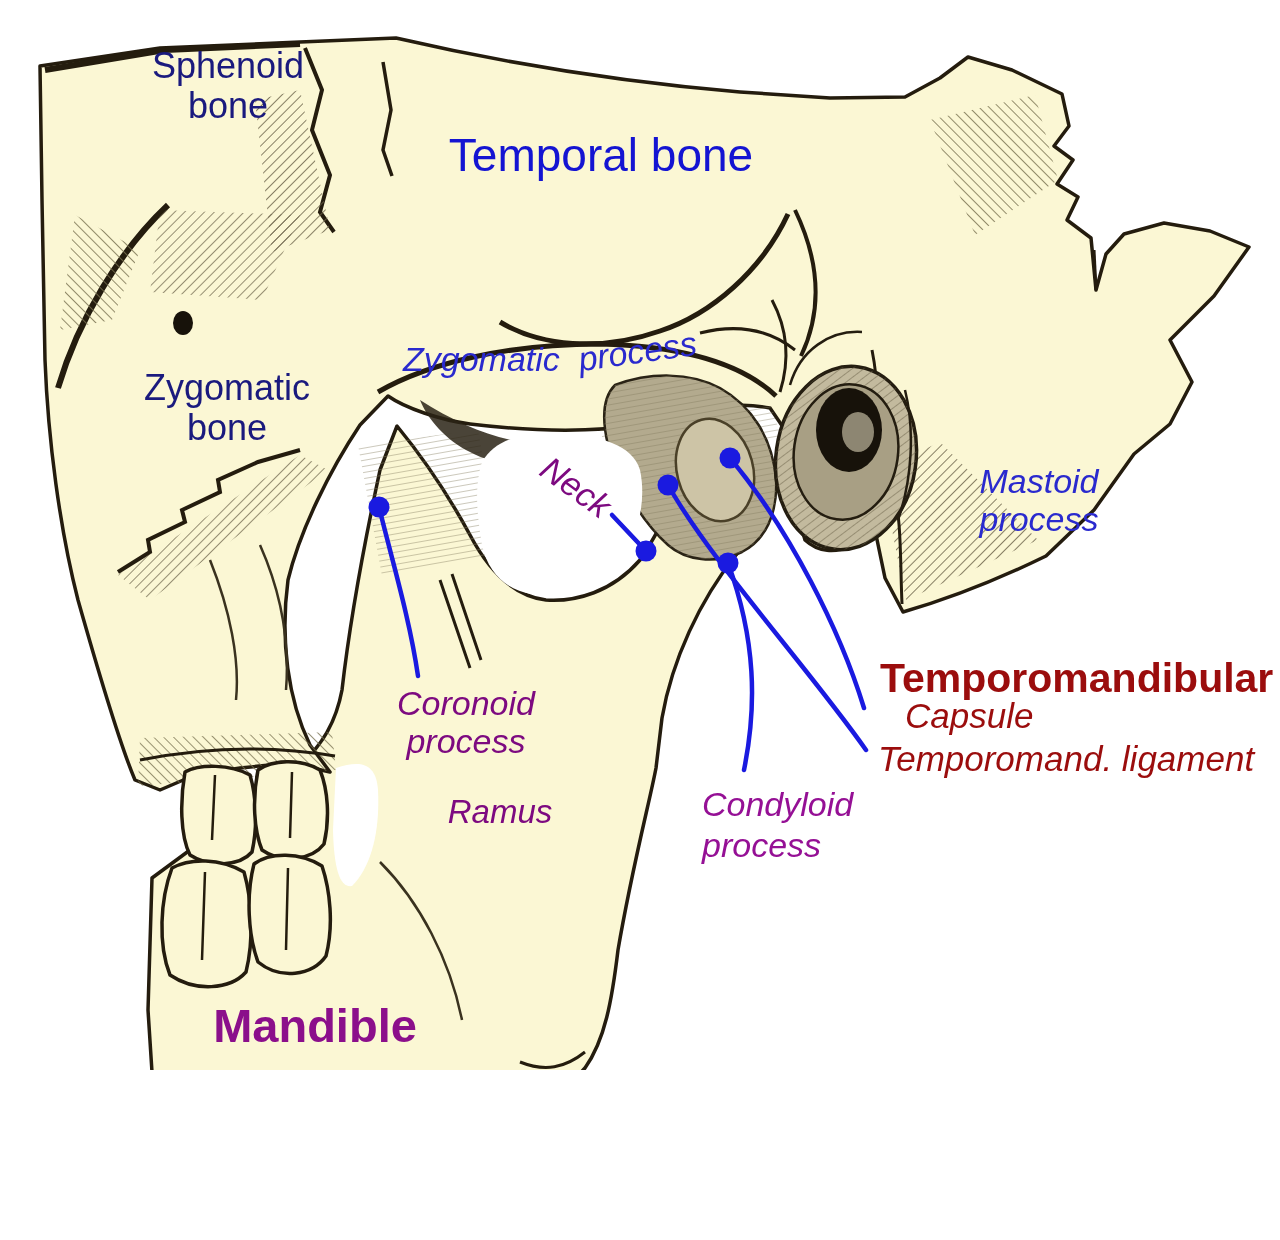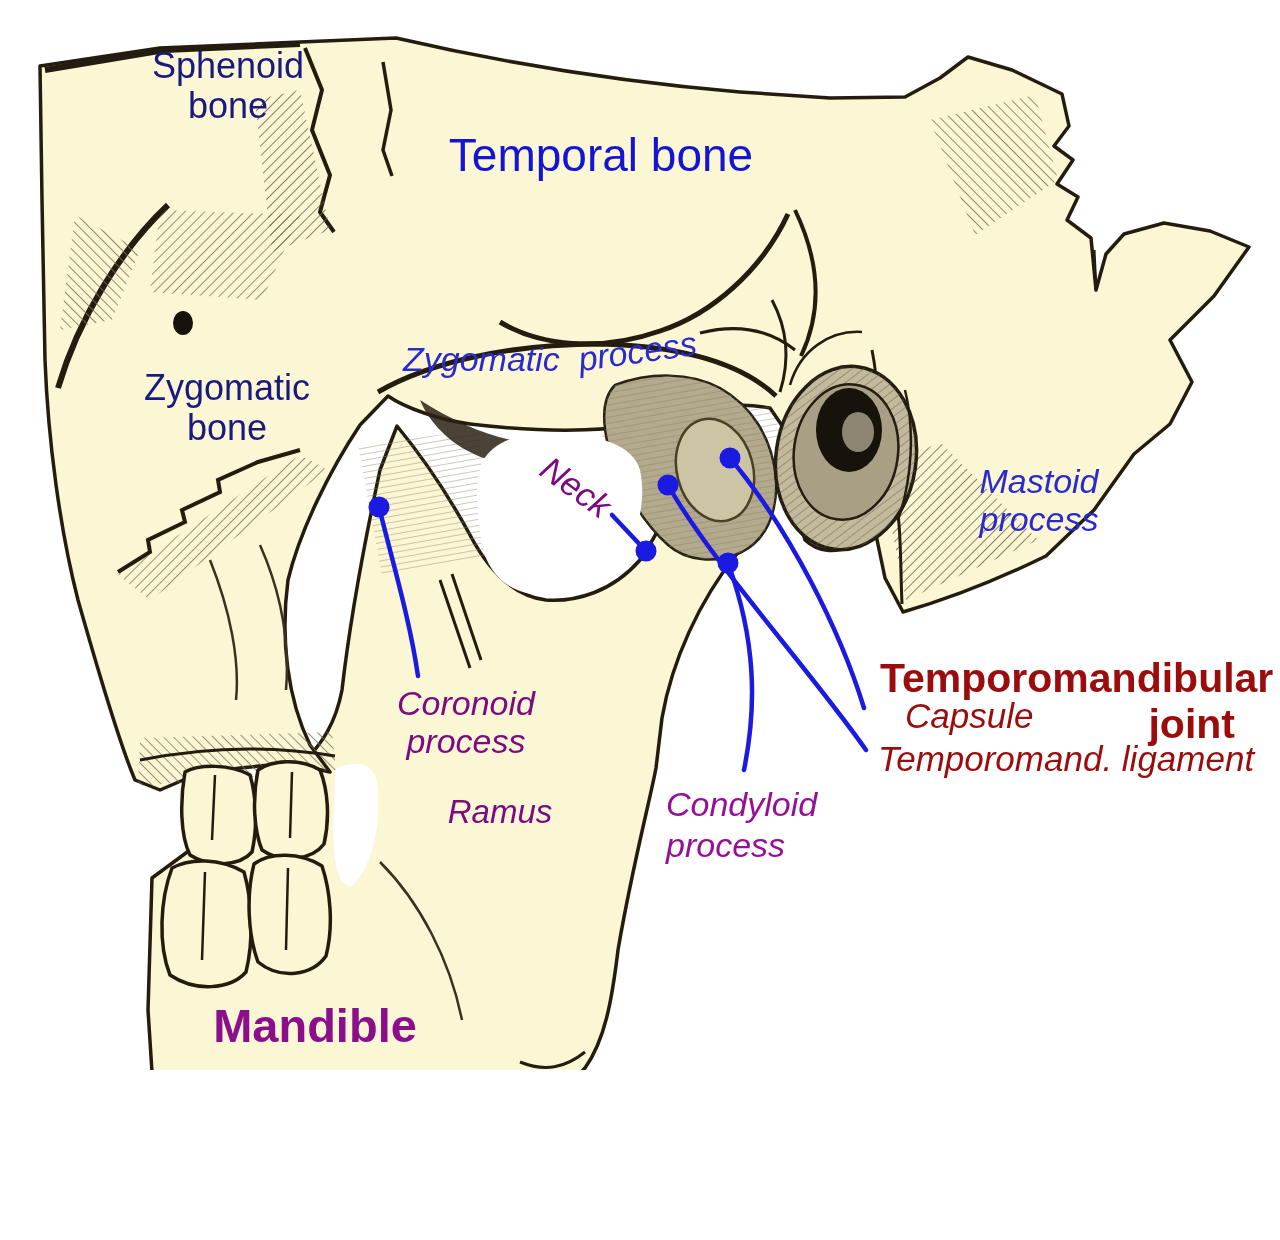--- a/index.html
+++ b/index.html
@@ -7,21 +7,21 @@
          font-family:"Liberation Sans",sans-serif;}
   #skull-svg{position:absolute;left:0;top:0;}
   .lbl{position:absolute;white-space:nowrap;line-height:1.12;}
   .ctr{transform:translateX(-50%);text-align:center;}
   .navy{color:#1a1a7e;font-size:36px;}
   .temporal{color:#1414d2;font-size:46px;font-weight:normal;transform:translateX(-50%);}
   .procblue{color:#2a2ace;font-size:34px;font-style:italic;}
   .purple{color:#7d0a80;font-size:34px;font-style:italic;}
   .neck{transform:translate(-50%,-50%) rotate(36deg);}
   .ramus{color:#7d0a80;font-size:33px;font-style:italic;font-weight:normal;transform:translateX(-50%);}
-  .magenta{color:#951095;font-size:34px;font-style:italic;line-height:1.2;}
+  .magenta{color:#951095;font-size:34px;font-style:italic;line-height:1.2;margin-left:36px;}
   .mandible{color:#8b0f8b;font-size:47px;font-weight:bold;transform:translateX(-50%);}
   .tmj{color:#9b0d0d;font-size:41px;font-weight:bold;text-align:right;line-height:1.12;}
   .dred{color:#9b0d0d;font-size:35px;font-style:italic;}
 </style>
 </head>
 <body>
 
 <div id="stage">
 
 <svg id="skull-svg" width="1280" height="1240" viewBox="0 0 1280 1240">
@@ -232,21 +232,20 @@
 
 <div class="lbl ramus" style="left:500px;top:794px;">Ramus</div>
 
 <div class="lbl magenta" style="left:666px;top:784px;">
   <div>Condyloid</div>
   <div>process</div>
 </div>
 
 <div class="lbl tmj" style="left:880px;top:632px;width:355px;margin-top:24px;">
   <div>Temporomandibular</div>
-  <div>joint</div>
 </div>
 
 <div class="lbl dred" style="left:878px;top:696px;margin-left:27px;">Capsule</div>
 
 <div class="lbl dred" style="left:878px;top:739px;">Temporomand. ligament</div>
 
 <div class="lbl mandible" style="left:315px;top:1000px;">Mandible</div>
 
 </div>
 

